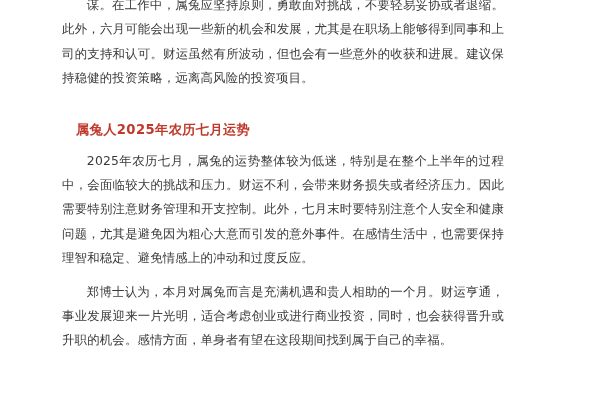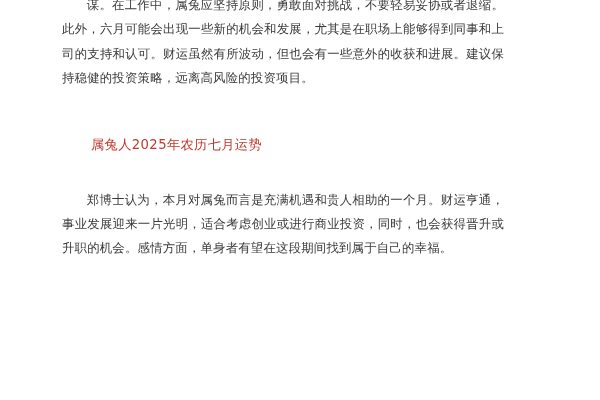--- a/index.html
+++ b/index.html
@@ -35,23 +35,23 @@
   }
   .clip-top {
     
     margin-top: -7px;
   }
   .gap-s { height: 9px; }
   .gap-l { height: 20px; }
   .heading {
     color: #c0392b;
     font-size: 13.2px;
-    font-weight: normal;
+    font-weight: bold;
     line-height: 20px;
-    margin: 15px;
+    margin: 0;
     padding-left: 14px;
     letter-spacing: 0.4px;
   }
   .bottom-fade {
     position: absolute;
     left: 0;
     right: 0;
     bottom: 0;
     height: 10px;
     background: #ffffff;
@@ -66,19 +66,20 @@
 
   <div class="gap-s"></div>
 
 
   <div class="gap-l"></div>
 
   <h2 class="heading">属兔人2025年农历七月运势</h2>
 
   <div class="gap-s"></div>
 
+  <p class="para indent">2025年农历七月，属兔的运势整体较为低迷，特别是在整个上半年的过程中，会面临较大的挑战和压力。财运不利，会带来财务损失或者经济压力。因此需要特别注意财务管理和开支控制。此外，七月末时要特别注意个人安全和健康问题，尤其是避免因为粗心大意而引发的意外事件。在感情生活中，也需要保持理智和稳定、避免情感上的冲动和过度反应。</p>
 
   <div class="gap-s"></div>
 
   <p class="para indent">郑博士认为，本月对属兔而言是充满机遇和贵人相助的一个月。财运亨通，事业发展迎来一片光明，适合考虑创业或进行商业投资，同时，也会获得晋升或升职的机会。感情方面，单身者有望在这段期间找到属于自己的幸福。</p>
 
   <div class="bottom-fade"></div>
 </div>
 
 </body></html>

